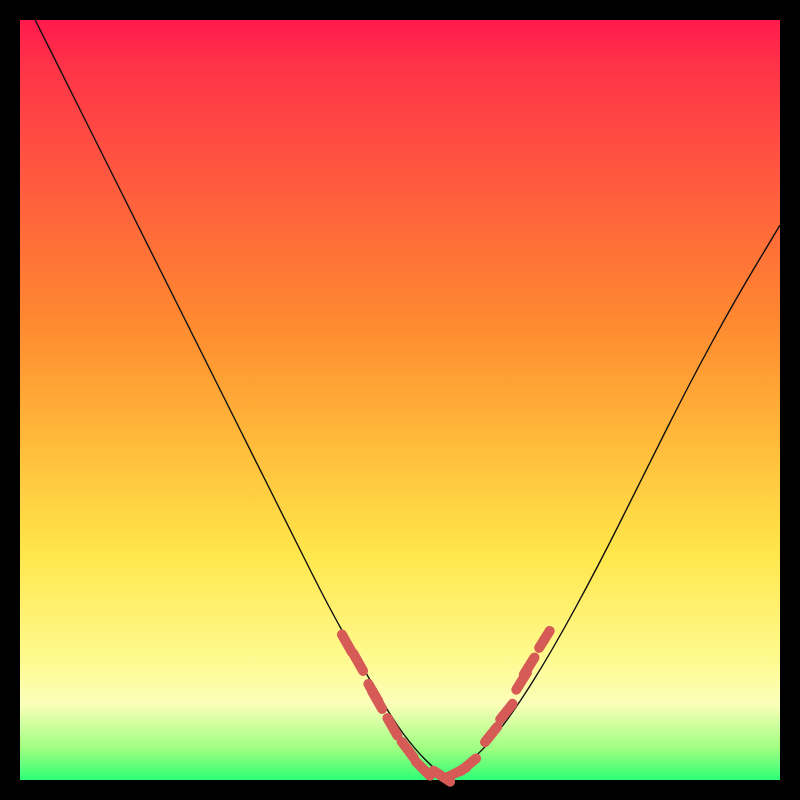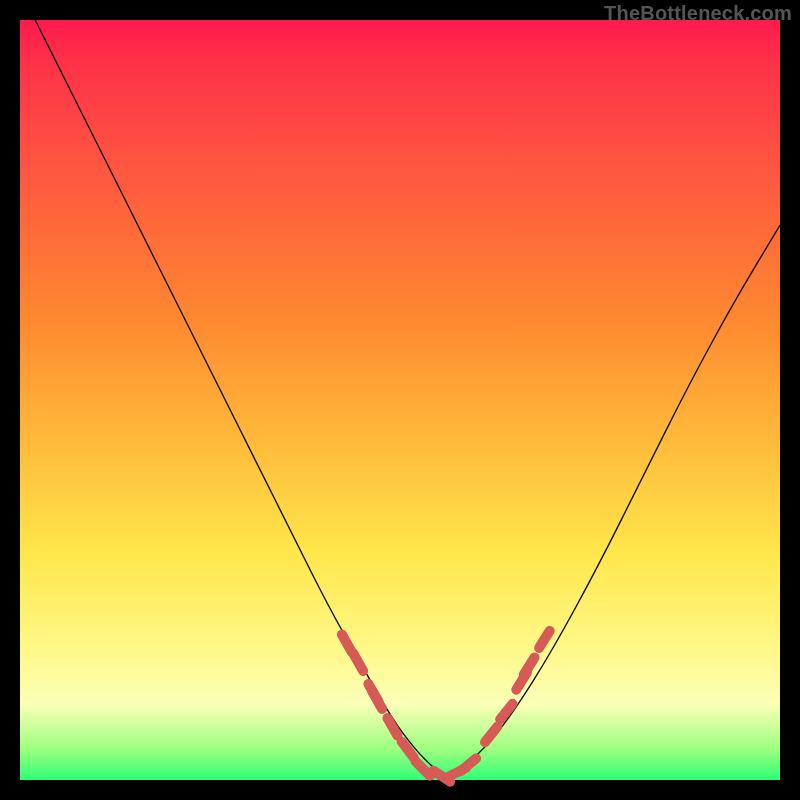--- a/index.html
+++ b/index.html
@@ -66,21 +66,20 @@
     stroke-linecap: round;
     fill: none;
   }
 </style>
 </head>
 <body>
 
 <div class="frame">
   <div class="plot-area"></div>
 
-  <div class="watermark">TheBottleneck.com</div>
 
   <svg class="curve" viewBox="0 0 760 760" preserveAspectRatio="none">
     <path id="curve-left" class="curve-path" d="M15.2 0.0 Q 15.2 0.0 30.4 30.4 Q 45.6 60.8 64.6 98.8 Q 83.6 136.8 102.6 174.8 Q 121.6 212.8 140.6 250.8 Q 159.6 288.8 178.6 326.8 Q 197.6 364.8 216.6 402.8 Q 235.6 440.8 254.6 478.8 Q 273.6 516.8 290.7 551.0 Q 307.8 585.2 324.9 615.6 Q 342.0 646.0 357.2 672.6 Q 372.4 699.2 383.8 714.4 Q 395.2 729.6 404.7 739.1 Q 414.2 748.6 419.9 752.4 L 425.6 756.2"></path>
     <path id="curve-right" class="curve-path" d="M425.6 756.2 Q 425.6 756.2 433.2 752.4 Q 440.8 748.6 452.2 739.1 Q 463.6 729.6 478.8 710.6 Q 494.0 691.6 513.0 661.2 Q 532.0 630.8 554.8 589.0 Q 577.6 547.2 600.4 501.6 Q 623.2 456.0 646.0 410.4 Q 668.8 364.8 691.6 323.0 Q 714.4 281.2 737.2 243.2 L 760.0 205.2"></path>
     <g id="marker-layer">
         <line x1="321.9" y1="614.5" x2="331.7" y2="631.9" class="dash"></line>
         <line x1="333.3" y1="633.5" x2="343.1" y2="650.9" class="dash"></line>
         <line x1="348.4" y1="663.9" x2="358.4" y2="681.3" class="dash"></line>
         <line x1="352.2" y1="671.5" x2="362.2" y2="688.9" class="dash"></line>
         <line x1="367.4" y1="698.1" x2="377.4" y2="715.5" class="dash"></line>

